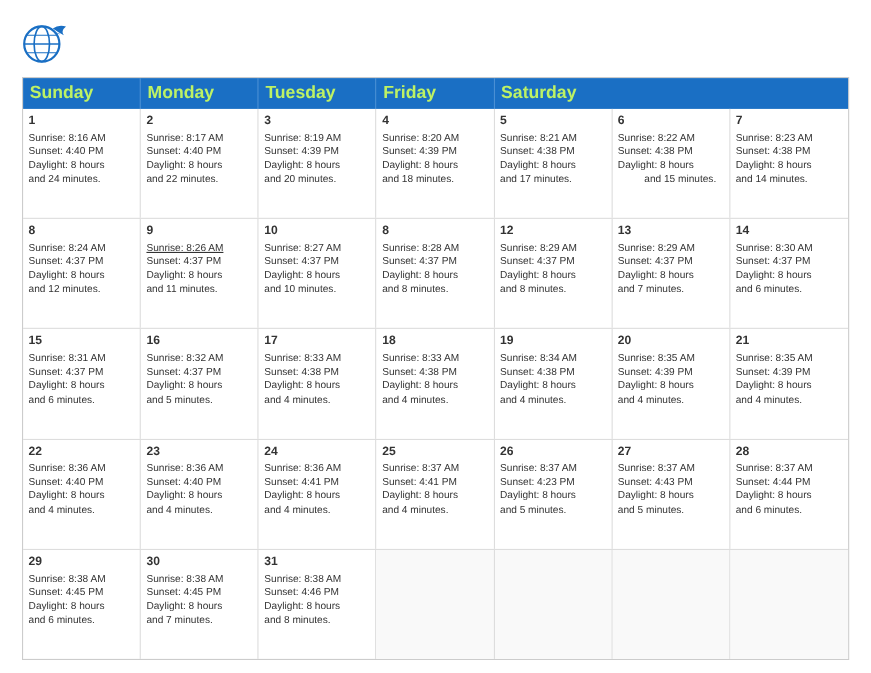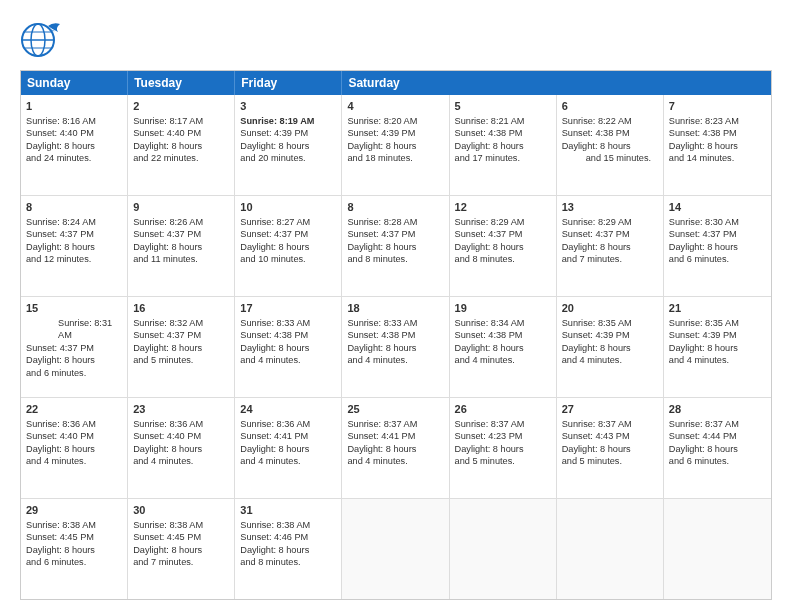--- a/index.html
+++ b/index.html
@@ -50,22 +50,22 @@
       display: flex;
       flex-direction: column;
       border: 1px solid #ccc;
     }
     .cal-header {
       display: grid;
       grid-template-columns: repeat(7, 1fr);
       background: #1a6fc4;
     }
     .cal-header-cell {
-      color: #ffffff;
-      font-size: 12px;
+      color: #bef264;
+      font-size: 16px;
       font-weight: bold;
       padding: 5px 6px;
       text-align: left;
       border-right: 1px solid #4a8fd4;
     }
     .cal-header-cell:last-child { border-right: none; }
     .cal-body {
       flex: 1;
       display: flex;
       flex-direction: column;
@@ -122,20 +122,21 @@
     </div>
     <div class="title-block">
       <div class="month-title"></div>
       <div class="location-title"></div>
     </div>
   </div>
 
   <div class="calendar">
     <div class="cal-header">
     <div class="cal-header-cell">Sunday</div>
+        <div class="cal-header-cell">Monday</div>
         <div class="cal-header-cell">Tuesday</div>
         <div class="cal-header-cell">Friday</div>
         <div class="cal-header-cell">Saturday</div>
       </div>
     <div class="cal-body">
     <div class="cal-row">
           <div class="cal-cell">
             <span class="day-num">1</span>
             <span style="display: block;">Sunrise: 8:16 AM</span>
             <span style="display: block;">Sunset: 4:40 PM</span>
@@ -144,21 +145,21 @@
           </div>
           <div class="cal-cell">
             <span class="day-num">2</span>
             <span style="display: block;">Sunrise: 8:17 AM</span>
             <span style="display: block;">Sunset: 4:40 PM</span>
             <span style="display: block;">Daylight: 8 hours</span>
             <span style="display: block;">and 22 minutes.</span>
           </div>
           <div class="cal-cell">
             <span class="day-num">3</span>
-            <span style="display: block; font-weight: bold;">Sunrise: 8:19 AM</span>
+            <span style="display: block;">Sunrise: 8:19 AM</span>
             <span style="display: block;">Sunset: 4:39 PM</span>
             <span style="display: block;">Daylight: 8 hours</span>
             <span style="display: block;">and 20 minutes.</span>
           </div>
           <div class="cal-cell">
             <span class="day-num">4</span>
             <span style="display: block;">Sunrise: 8:20 AM</span>
             <span style="display: block;">Sunset: 4:39 PM</span>
             <span style="display: block;">Daylight: 8 hours</span>
             <span style="display: block;">and 18 minutes.</span>
@@ -188,21 +189,21 @@
         <div class="cal-row">
           <div class="cal-cell">
             <span class="day-num">8</span>
             <span style="display: block;">Sunrise: 8:24 AM</span>
             <span style="display: block;">Sunset: 4:37 PM</span>
             <span style="display: block;">Daylight: 8 hours</span>
             <span style="display: block;">and 12 minutes.</span>
           </div>
           <div class="cal-cell">
             <span class="day-num">9</span>
-            <span style="display: block;">Sunrise: 8:26 AM</span>
+            <span style="display: block; text-decoration: underline;">Sunrise: 8:26 AM</span>
             <span style="display: block;">Sunset: 4:37 PM</span>
             <span style="display: block;">Daylight: 8 hours</span>
             <span style="display: block;">and 11 minutes.</span>
           </div>
           <div class="cal-cell">
             <span class="day-num">10</span>
             <span style="display: block;">Sunrise: 8:27 AM</span>
             <span style="display: block;">Sunset: 4:37 PM</span>
             <span style="display: block;">Daylight: 8 hours</span>
             <span style="display: block;">and 10 minutes.</span>
@@ -232,21 +233,21 @@
             <span class="day-num">14</span>
             <span style="display: block;">Sunrise: 8:30 AM</span>
             <span style="display: block;">Sunset: 4:37 PM</span>
             <span style="display: block;">Daylight: 8 hours</span>
             <span style="display: block;">and 6 minutes.</span>
           </div>
         </div>
         <div class="cal-row">
           <div class="cal-cell">
             <span class="day-num">15</span>
-            <span style="display: block; margin-left: 32px;">Sunrise: 8:31 AM</span>
+            <span style="display: block;">Sunrise: 8:31 AM</span>
             <span style="display: block;">Sunset: 4:37 PM</span>
             <span style="display: block;">Daylight: 8 hours</span>
             <span style="display: block;">and 6 minutes.</span>
           </div>
           <div class="cal-cell">
             <span class="day-num">16</span>
             <span style="display: block;">Sunrise: 8:32 AM</span>
             <span style="display: block;">Sunset: 4:37 PM</span>
             <span style="display: block;">Daylight: 8 hours</span>
             <span style="display: block;">and 5 minutes.</span>

